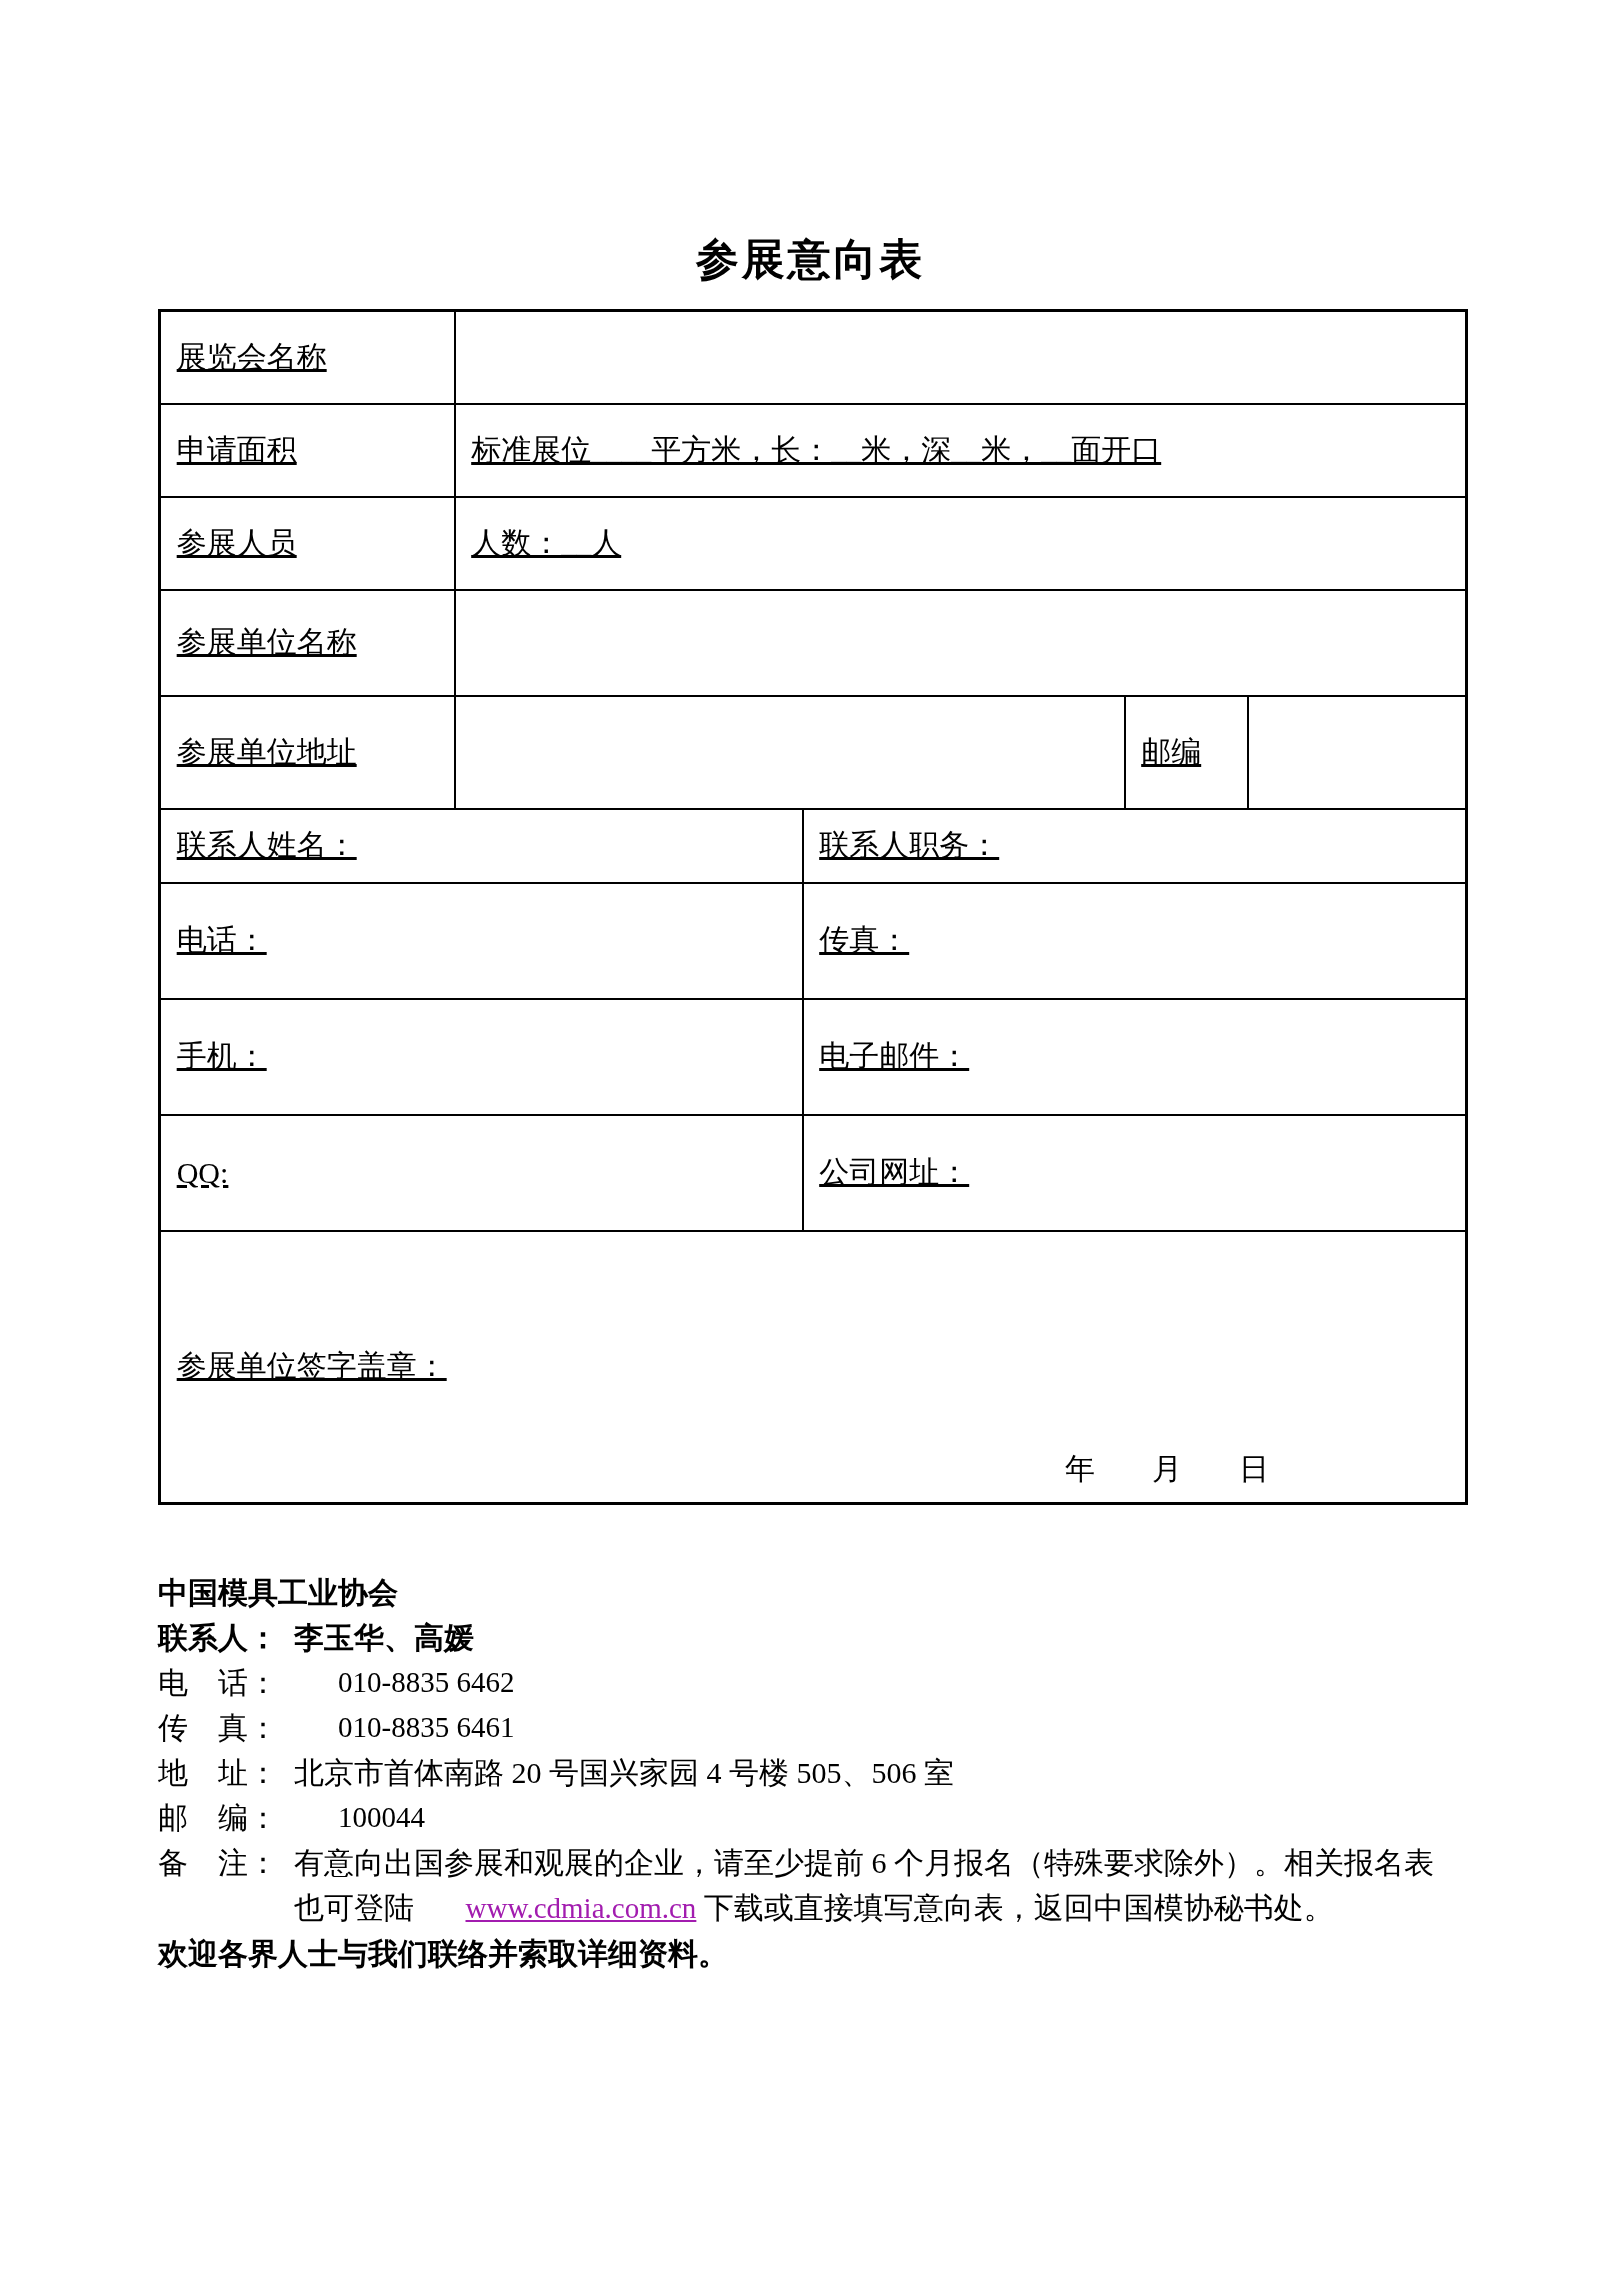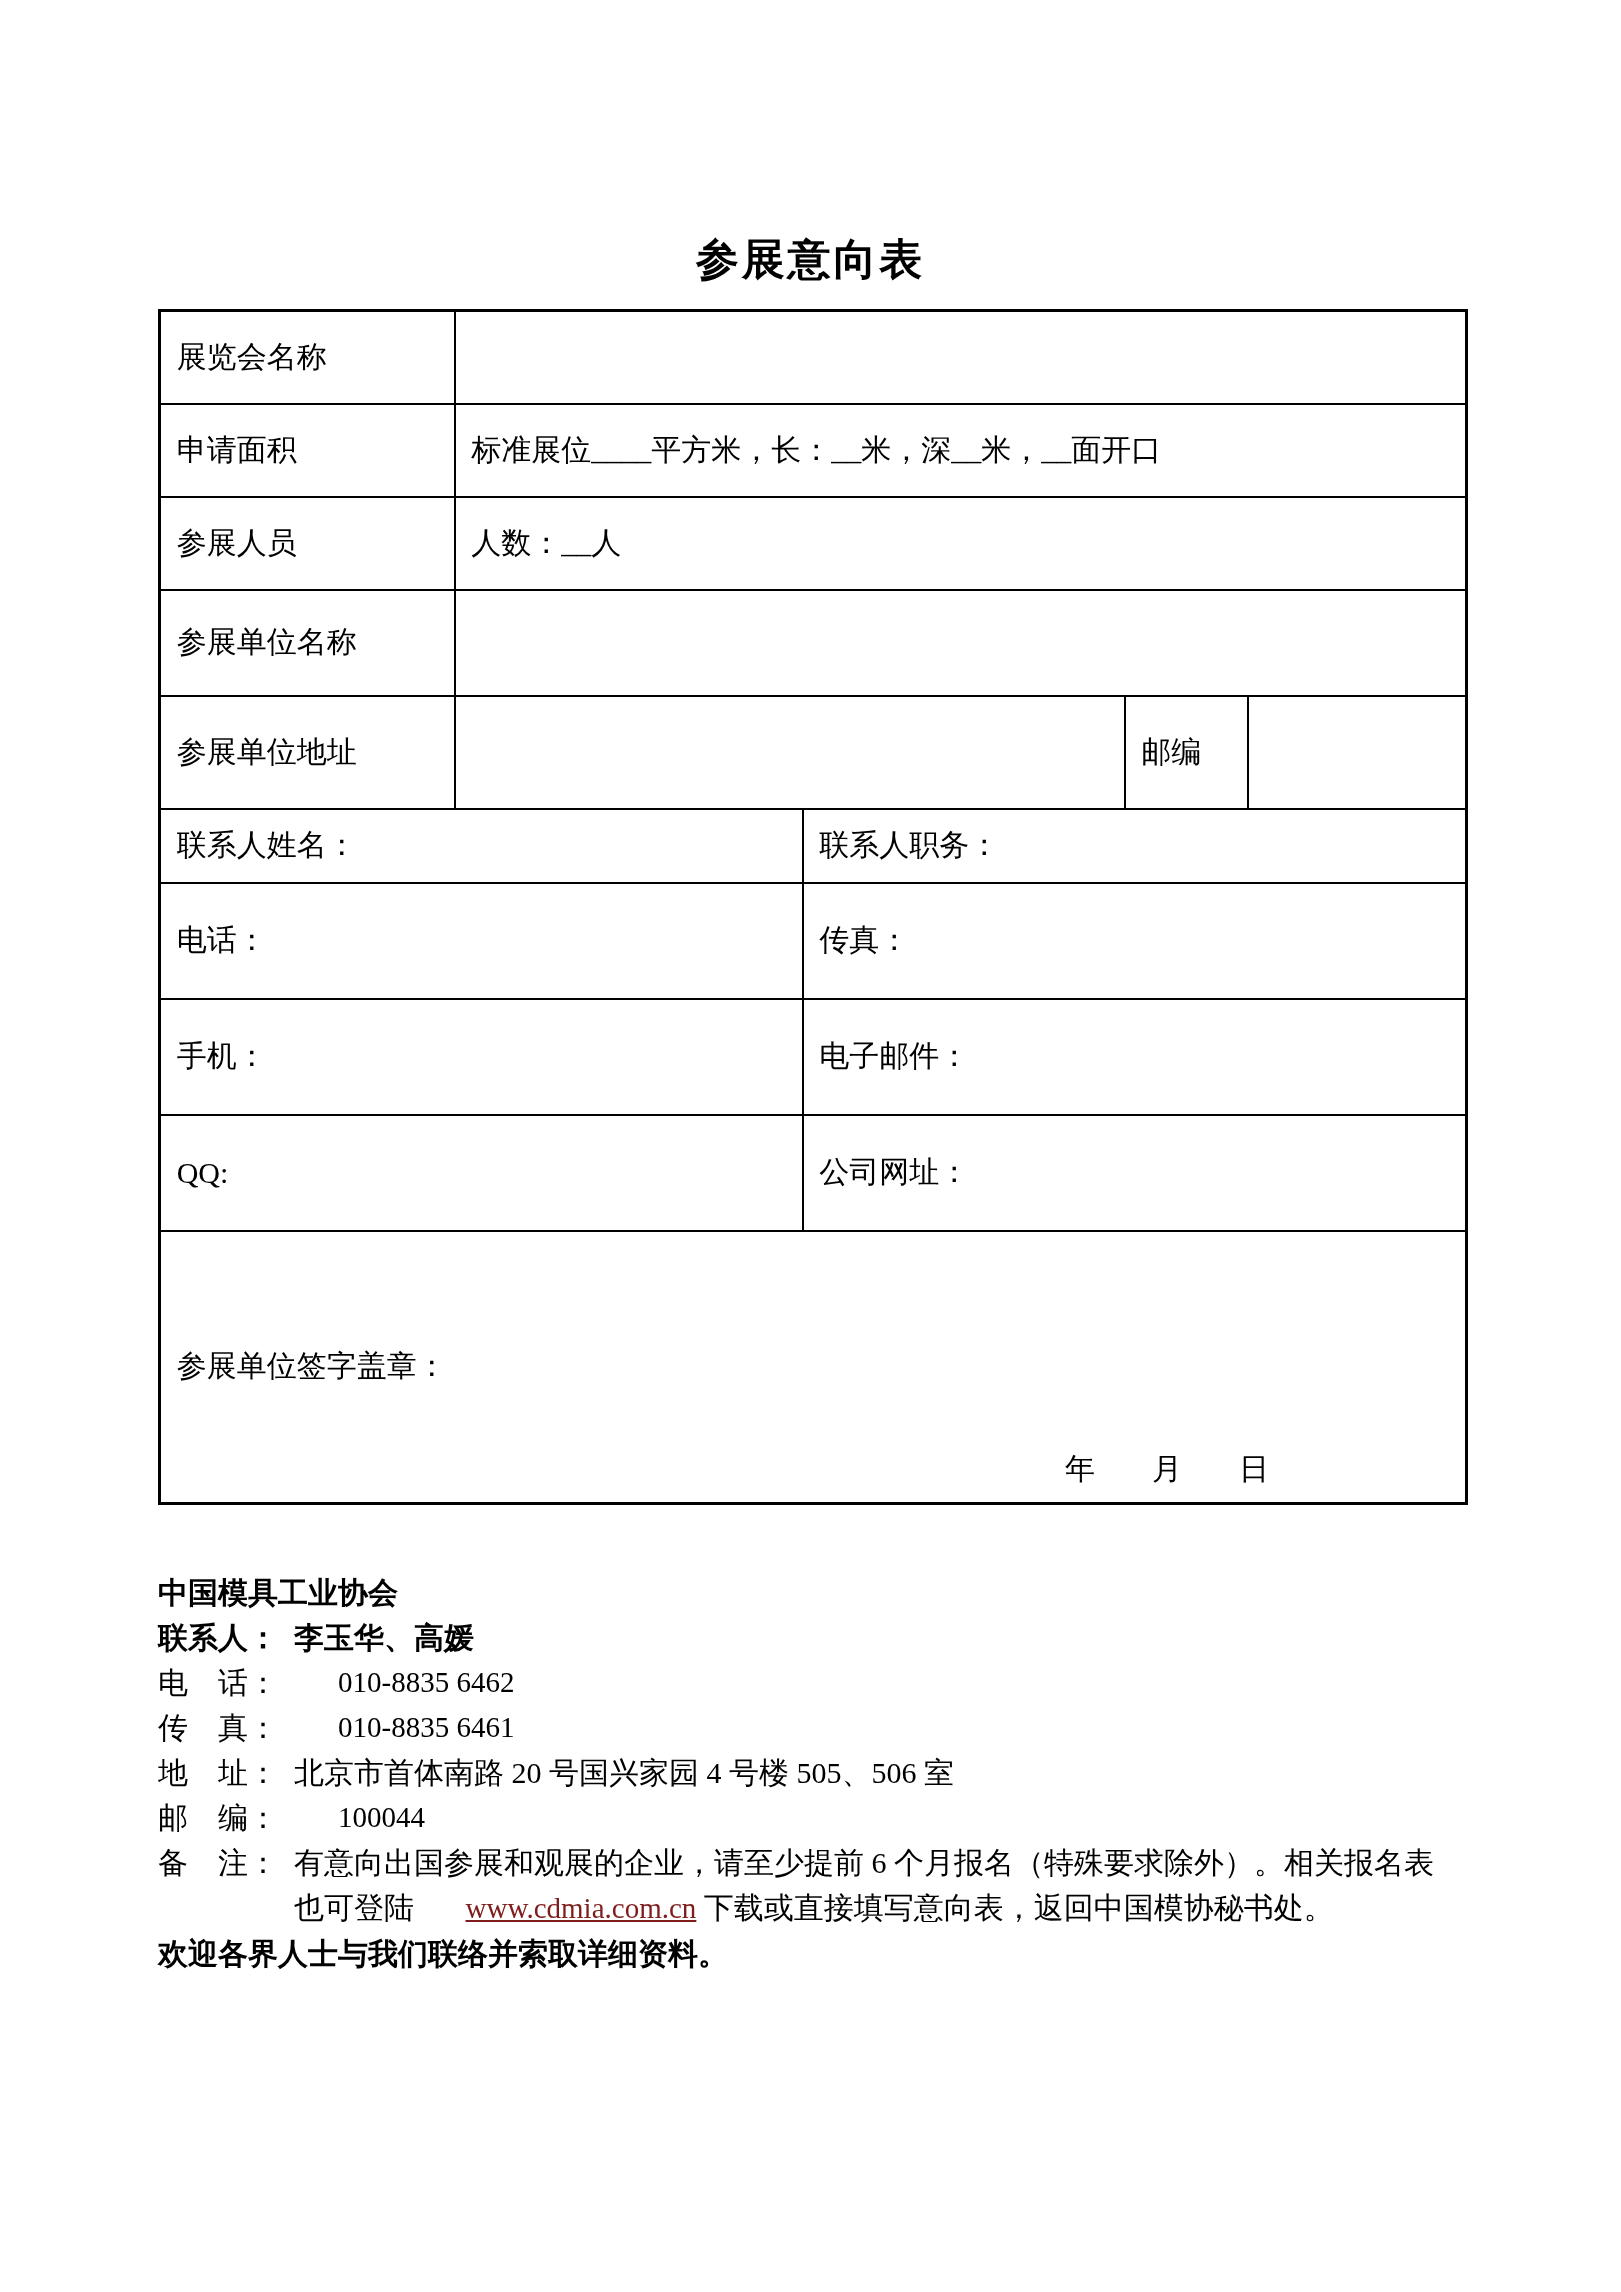--- a/index.html
+++ b/index.html
@@ -22,37 +22,38 @@
     width:1307px;
     border-collapse:collapse;
     table-layout:fixed;
     border:3.9px solid #000;
   }
   table.form td {
     border:2.9px solid #000;
     padding:0 5.9px 0 15.7px;
     vertical-align:middle;
     overflow:hidden;
+    text-decoration:underline;
   }
   td.postal-cell { padding:0; }
   td.sig-cell { vertical-align:top; padding-top:21.6px; position:relative; }
   .date-line {
     position:absolute; bottom:11.8px; right:196px;
     display:flex; gap:57px;
   }
   .footer {
     position:absolute; left:158px; top:1570px; width:1313px;
     line-height:45px;
   }
   .fline { display:flex; align-items:flex-start; }
   .flabel { flex:0 0 136px; width:136px; }
   .fvalue { flex:1 1 auto; }
   .bold { font-weight:bold; }
   .mono { font-family:Liberation Serif, serif; font-size:29px;margin-left:44px; }
-  a.doclink { color:#7f1d1d; text-decoration:underline; }
+  a.doclink { color:#a21caf; text-decoration:underline; }
 </style>
 </head>
 <body>
 
 <div class="page">
 
   <div class="doc-title">参展意向表</div>
 
   <table class="form">
     <colgroup>

